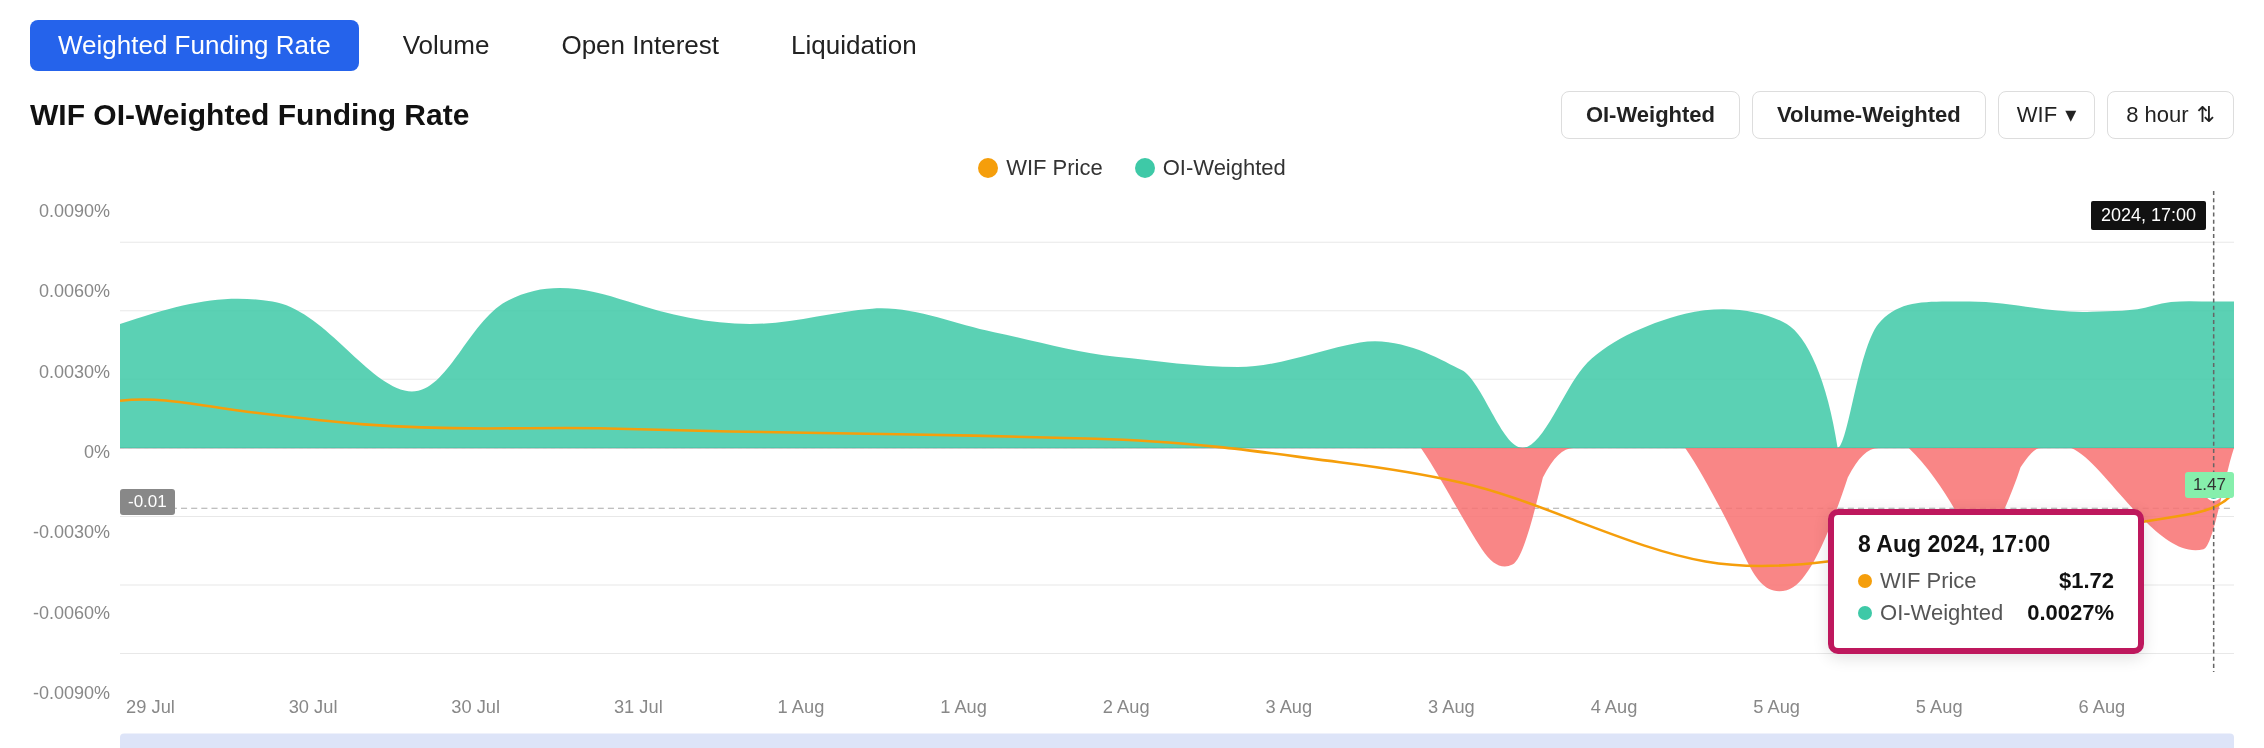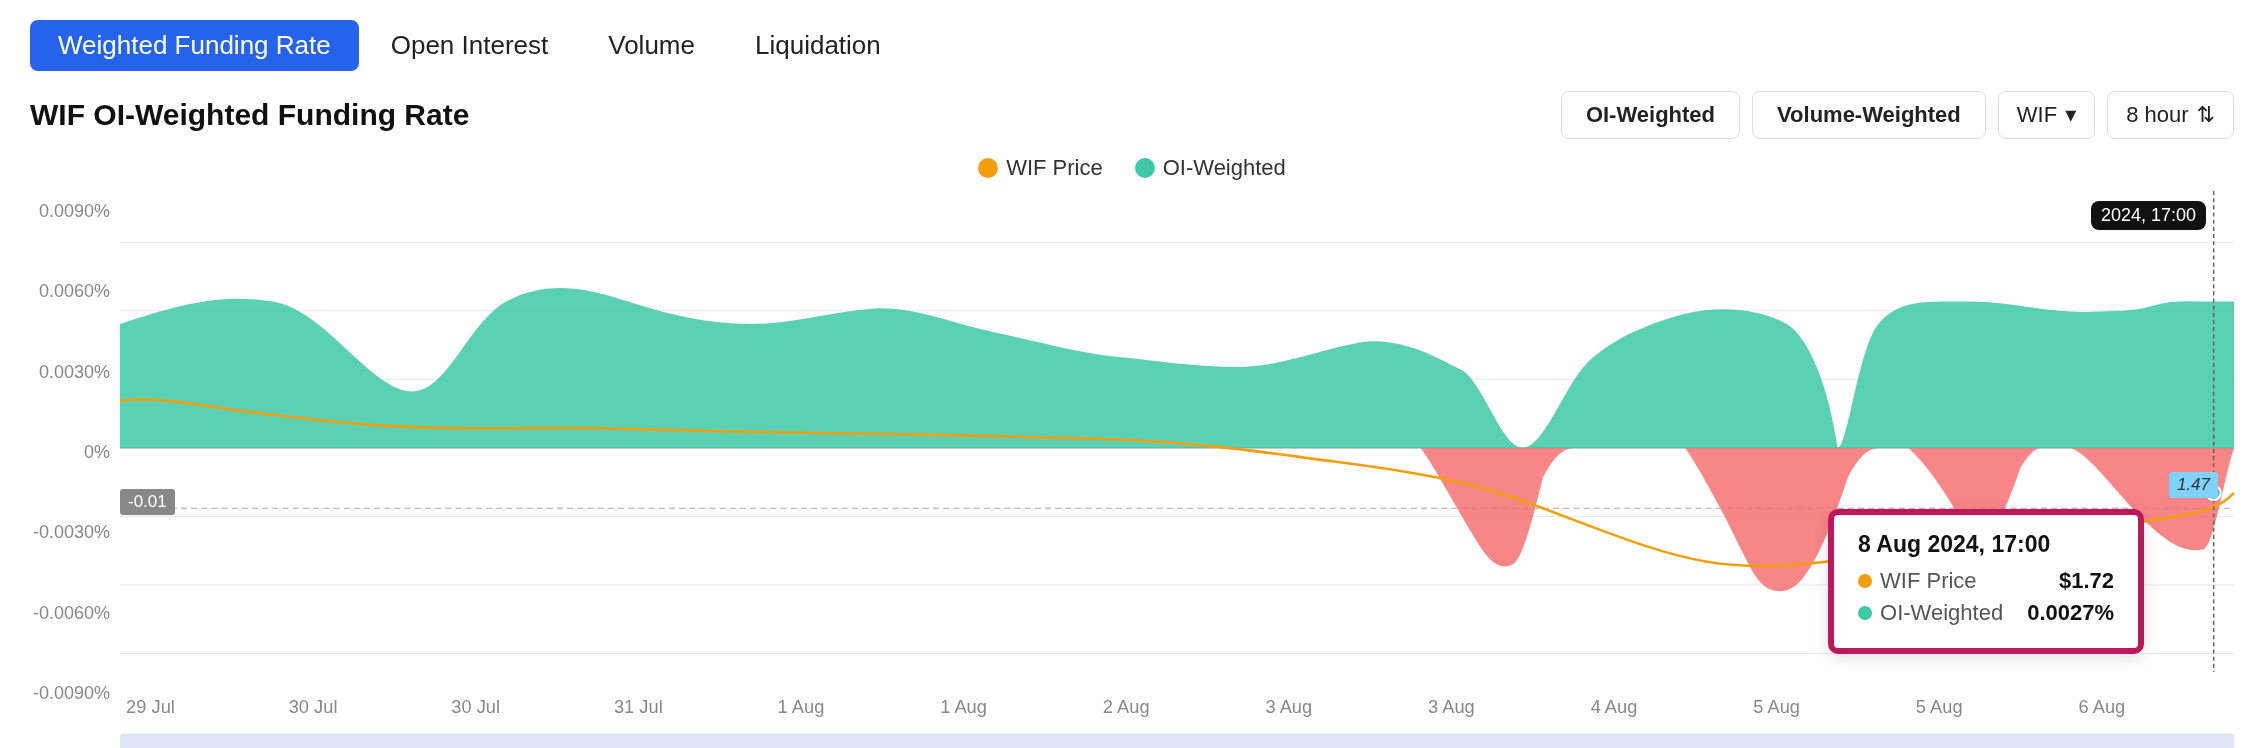--- a/index.html
+++ b/index.html
@@ -15,21 +15,21 @@
       width: 100%;
       height: 100%;
       padding: 20px 30px;
       display: flex;
       flex-direction: column;
     }
     
     .tab-bar {
       display: flex;
       align-items: flex-start;
-      gap: 4px;
+      gap: 16px;
       margin-bottom: 20px;
     }
     .tab-btn {
       padding: 10px 28px;
       border-radius: 8px;
       border: none;
       cursor: pointer;
       font-size: 26px;
       font-weight: 500;
     }
@@ -203,56 +203,55 @@
     }
     
     .vline-label {
       position: absolute;
       right: 28px;
       top: 10px;
       background: #111;
       color: #fff;
       font-size: 18px;
       padding: 4px 10px;
-      border-radius: 8px;
+      border-radius: 2px;
       white-space: nowrap;
     }
     
     .left-marker {
       position: absolute;
       left: 0;
       top: 52%;
       background: #888;
       color: #fff;
       font-size: 17px;
       padding: 3px 8px;
       border-radius: 3px;
     }
     
     .right-marker {
       position: absolute;
-      right: 16px;
+      right: 0;
       top: 49%;
-      background: #7dd3fc;
+      background: #86efac;
       color: #333;
       font-size: 17px;
       padding: 3px 8px;
       border-radius: 3px;
-      font-style: italic;
     }
   </style>
 </head>
 <body>
 
 <div class="container">
 
   <div class="tab-bar">
     <button class="tab-btn active">Weighted Funding Rate</button>
+    <button class="tab-btn">Volume</button>
     <button class="tab-btn">Open Interest</button>
-    <button class="tab-btn">Volume</button>
     <button class="tab-btn">Liquidation</button>
   </div>
 
   <div class="header-row">
     <h2 class="chart-title">WIF OI-Weighted Funding Rate</h2>
     <div class="controls">
       <button class="ctrl-btn active-ctrl">OI-Weighted</button>
       <button class="ctrl-btn">Volume-Weighted</button>
       <div class="ctrl-select">
         <span>WIF</span>

